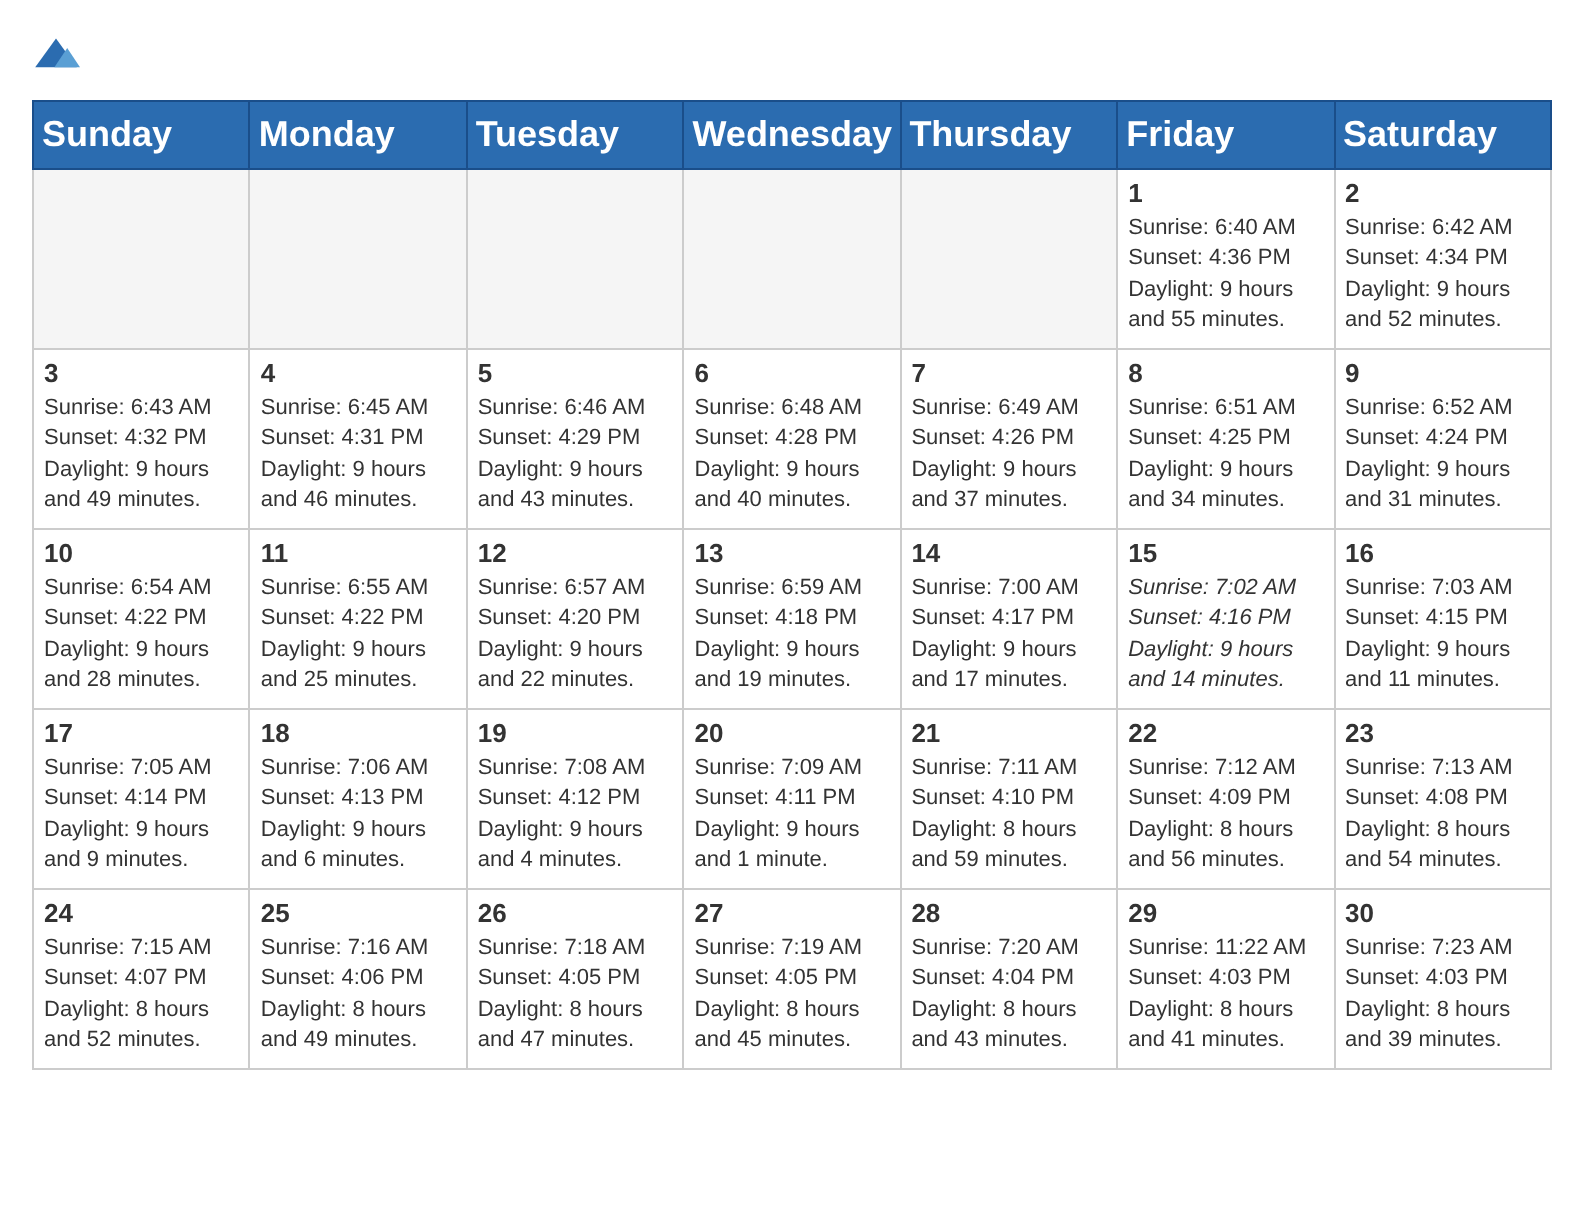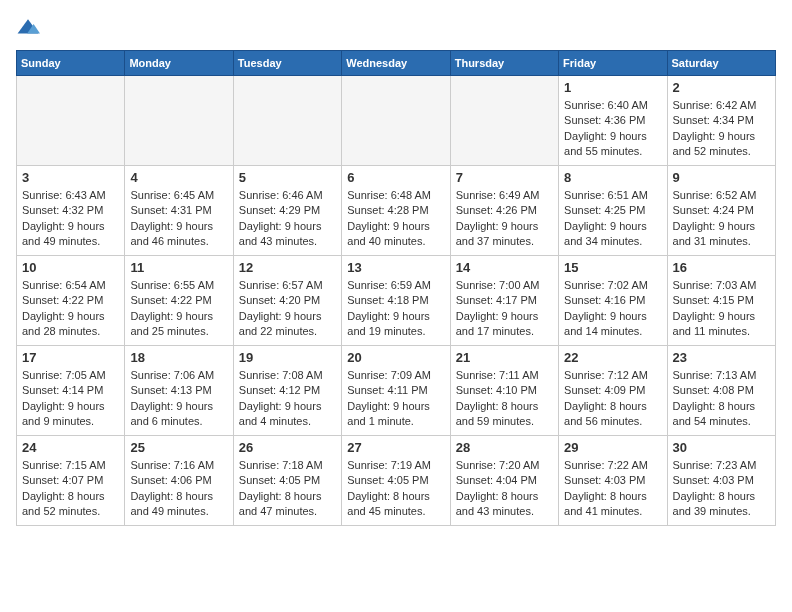--- a/index.html
+++ b/index.html
@@ -50,21 +50,21 @@
       margin-top: 2px;
     }
     .calendar-table {
       width: 100%;
       border-collapse: collapse;
       table-layout: fixed;
     }
     .calendar-table th {
       background-color: #2b6cb0;
       color: white;
-      font-size: 11px;
+      font-size: 18px;
       font-weight: bold;
       padding: 6px 4px;
       text-align: left;
       border: 1px solid #1a4e8a;
     }
     .calendar-table td {
       border: 1px solid #ccc;
       vertical-align: top;
       padding: 4px 5px;
       height: 90px;
@@ -225,21 +225,21 @@
         </td>
         <td>
           <span class="day-number">14</span>
           <div class="day-info" style="white-space: pre-line;">Sunrise: 7:00 AM
 Sunset: 4:17 PM
 Daylight: 9 hours
 and 17 minutes.</div>
         </td>
         <td>
           <span class="day-number">15</span>
-          <div class="day-info" style="white-space: pre-line;">Sunrise: 7:02 AM
+          <div class="day-info" style="white-space: pre-line; font-style: italic;">Sunrise: 7:02 AM
 Sunset: 4:16 PM
 Daylight: 9 hours
 and 14 minutes.</div>
         </td>
         <td>
           <span class="day-number">16</span>
           <div class="day-info" style="white-space: pre-line;">Sunrise: 7:03 AM
 Sunset: 4:15 PM
 Daylight: 9 hours
 and 11 minutes.</div>
@@ -327,21 +327,21 @@
         </td>
         <td>
           <span class="day-number">28</span>
           <div class="day-info" style="white-space: pre-line;">Sunrise: 7:20 AM
 Sunset: 4:04 PM
 Daylight: 8 hours
 and 43 minutes.</div>
         </td>
         <td>
           <span class="day-number">29</span>
-          <div class="day-info" style="white-space: pre-line;">Sunrise: 7:22 AM
+          <div class="day-info" style="white-space: pre-line;">Sunrise: 11:22 AM
 Sunset: 4:03 PM
 Daylight: 8 hours
 and 41 minutes.</div>
         </td>
         <td>
           <span class="day-number">30</span>
           <div class="day-info" style="white-space: pre-line;">Sunrise: 7:23 AM
 Sunset: 4:03 PM
 Daylight: 8 hours
 and 39 minutes.</div>

